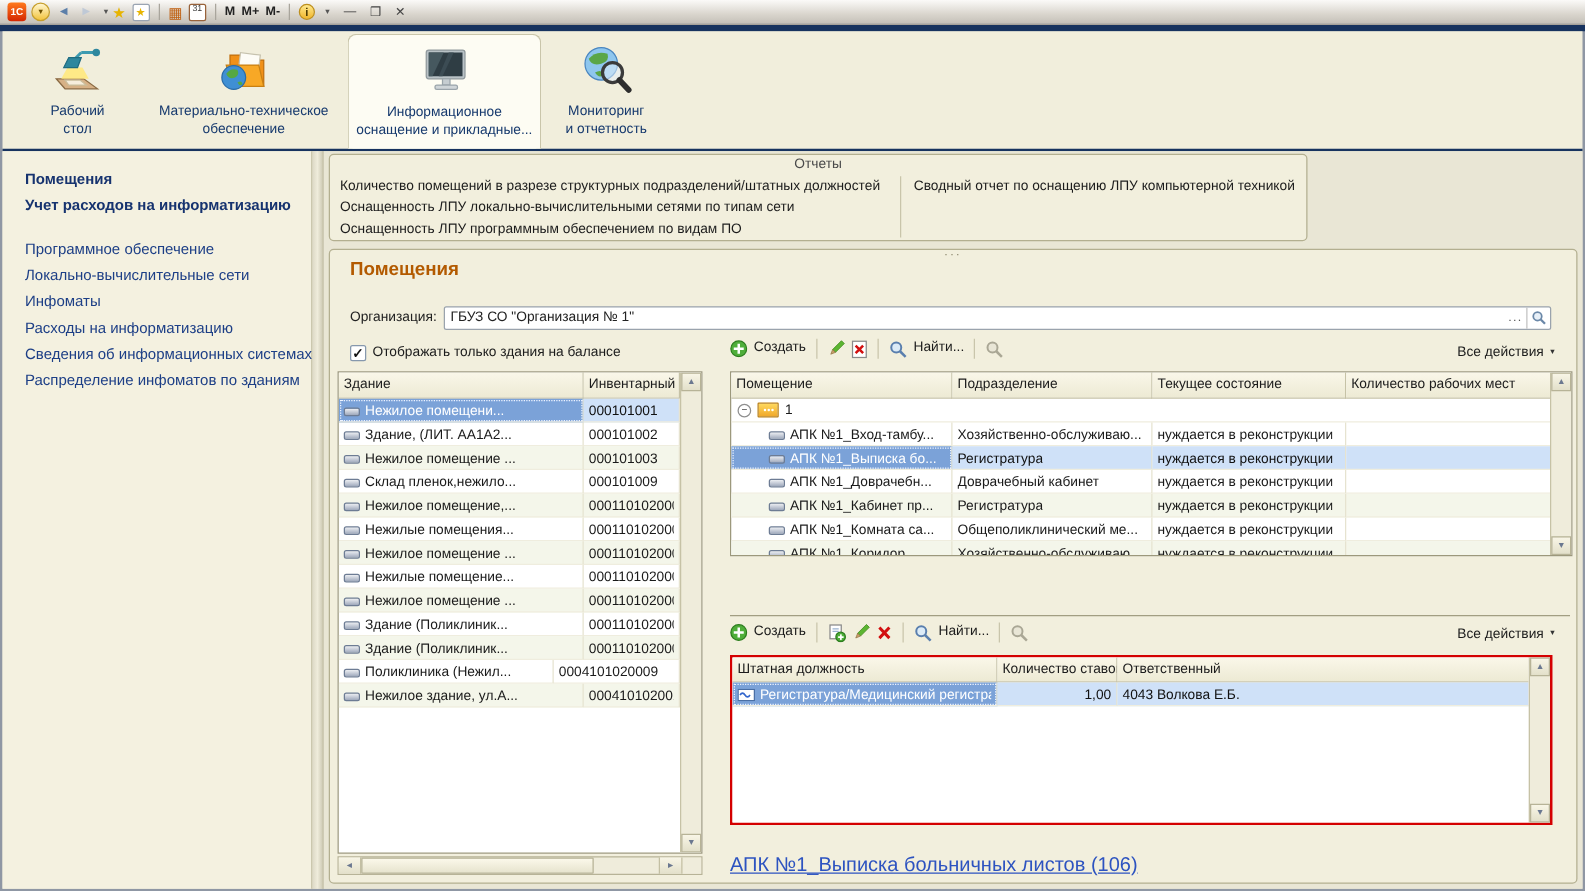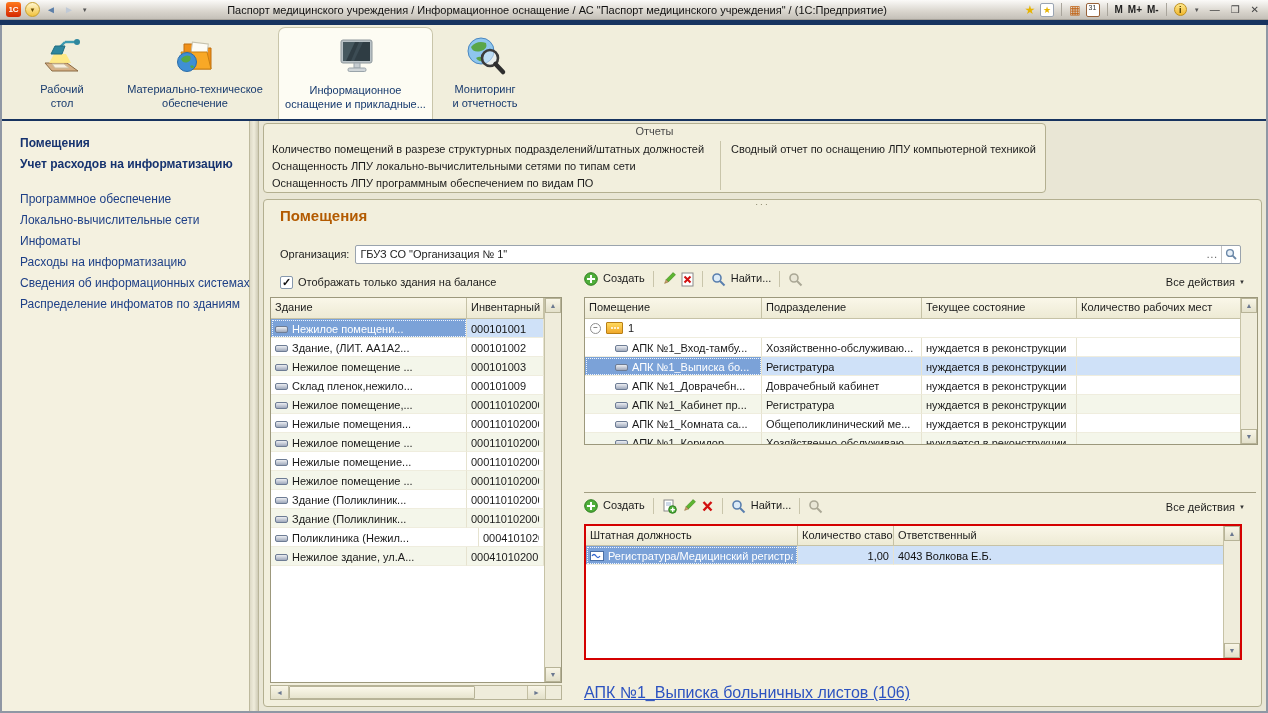--- a/index.html
+++ b/index.html
@@ -111,21 +111,20 @@
 <div class="window">
 
   <div class="titlebar">
     <div class="tb-left">
       <span class="logo1c">1С</span>
       <span class="menu-btn">▼</span>
       <span class="nav-arrow nav-back">◄</span>
       <span class="nav-arrow nav-fwd">►</span>
       <span class="nav-caret">▼</span>
     </div>
-    <div class="tb-title">Паспорт медицинского учреждения / Информационное оснащение / АС "Паспорт медицинского учреждения" /  (1С:Предприятие)</div>
     <div class="tb-right">
       <span class="tb-ic ic-star">★</span>
       <span class="ic-starbox">★</span>
       <span class="sep-v"></span>
       <span class="tb-ic ic-calc">▦</span>
       <span class="ic-cal"><span class="cal-top"></span><span>31</span></span>
       <span class="sep-v"></span>
       <span class="mem">M</span>
       <span class="mem">M+</span>
       <span class="mem">M-</span>
@@ -397,21 +396,21 @@
             <div class="trow alt">
               <div class="c" style="width:196px">
                   <span class="item-ic"></span>
                   <span class="txt">Здание  (Поликлиник...</span>
                 </div>
               <div class="c" style="flex:1">
                   <span class="txt">0001101020008</span>
                 </div>
             </div>
             <div class="trow">
-              <div class="c" style="width:208px">
+              <div class="c" style="width:172px">
                   <span class="item-ic"></span>
                   <span class="txt">Поликлиника (Нежил...</span>
                 </div>
               <div class="c" style="flex:1">
                   <span class="txt">0004101020009</span>
                 </div>
             </div>
             <div class="trow alt">
               <div class="c" style="width:196px">
                   <span class="item-ic"></span>

